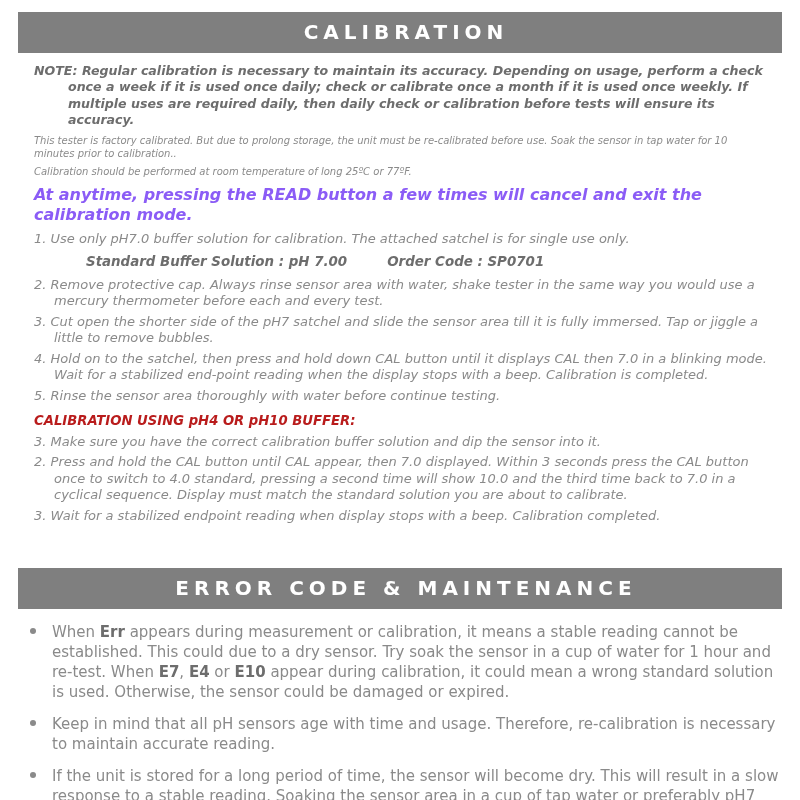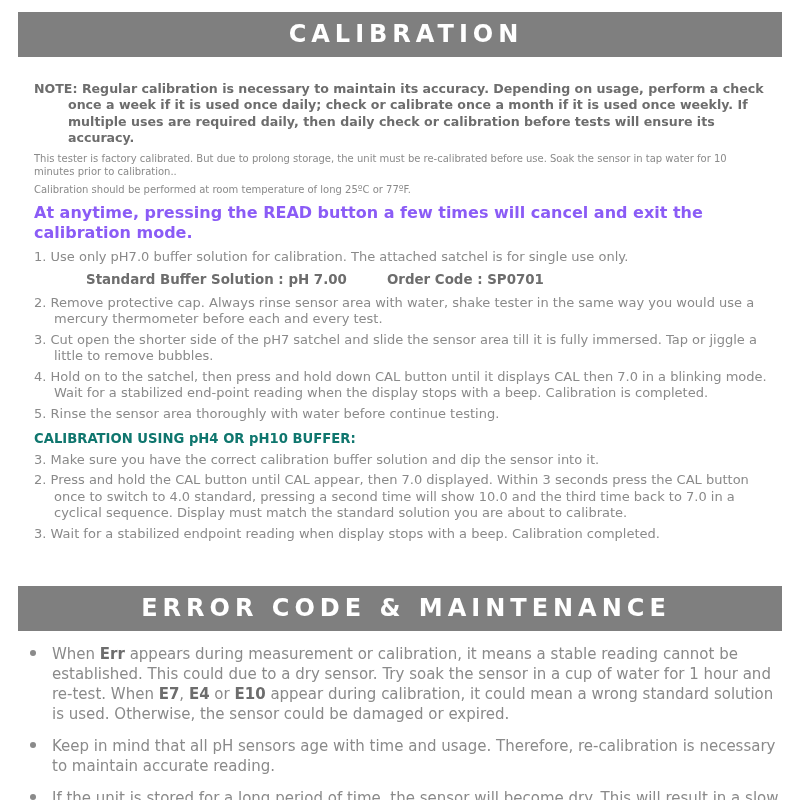--- a/index.html
+++ b/index.html
@@ -19,30 +19,31 @@
     width: 800px;
     height: 800px;
     box-sizing: border-box;
     padding: 0 18px;
   }
   .section-banner {
     background: #7f7f7f;
     color: #ffffff;
     text-align: center;
     font-weight: bold;
-    font-size: 24px;
+    font-size: 20px;
     letter-spacing: 5px;
     padding: 8px 0 9px 12px;
     margin: 0;
   }
   .banner-top { margin-top: 12px; }
   .banner-second { margin-top: 22px; }
   .body-block {
     padding: 0 14px 0 16px;
-    margin-top: 24px;
+    margin-top: 10px;
+    font-style: italic;
   }
   p {
     margin: 0 0 5px 0;
     font-size: 10px;
     line-height: 1.27;
   }
   .note {
     font-weight: bold;
     color: #6d6d6d;
     font-size: 12.6px;
@@ -80,21 +81,21 @@
     color: #6d6d6d;
     font-size: 13.4px;
     margin: 5px 0 7px 52px;
   }
   .buffer-line .gap {
     display: inline-block;
     width: 40px;
   }
   .subhead {
     font-weight: bold;
-    color: #0f766e;
+    color: #b91c1c;
     font-size: 13.2px;
     margin: 9px 0 4px 0;
   }
   ul.bullets {
     margin: 14px 0 0 0;
     padding: 0;
     list-style: none;
   }
   ul.bullets li {
     position: relative;

